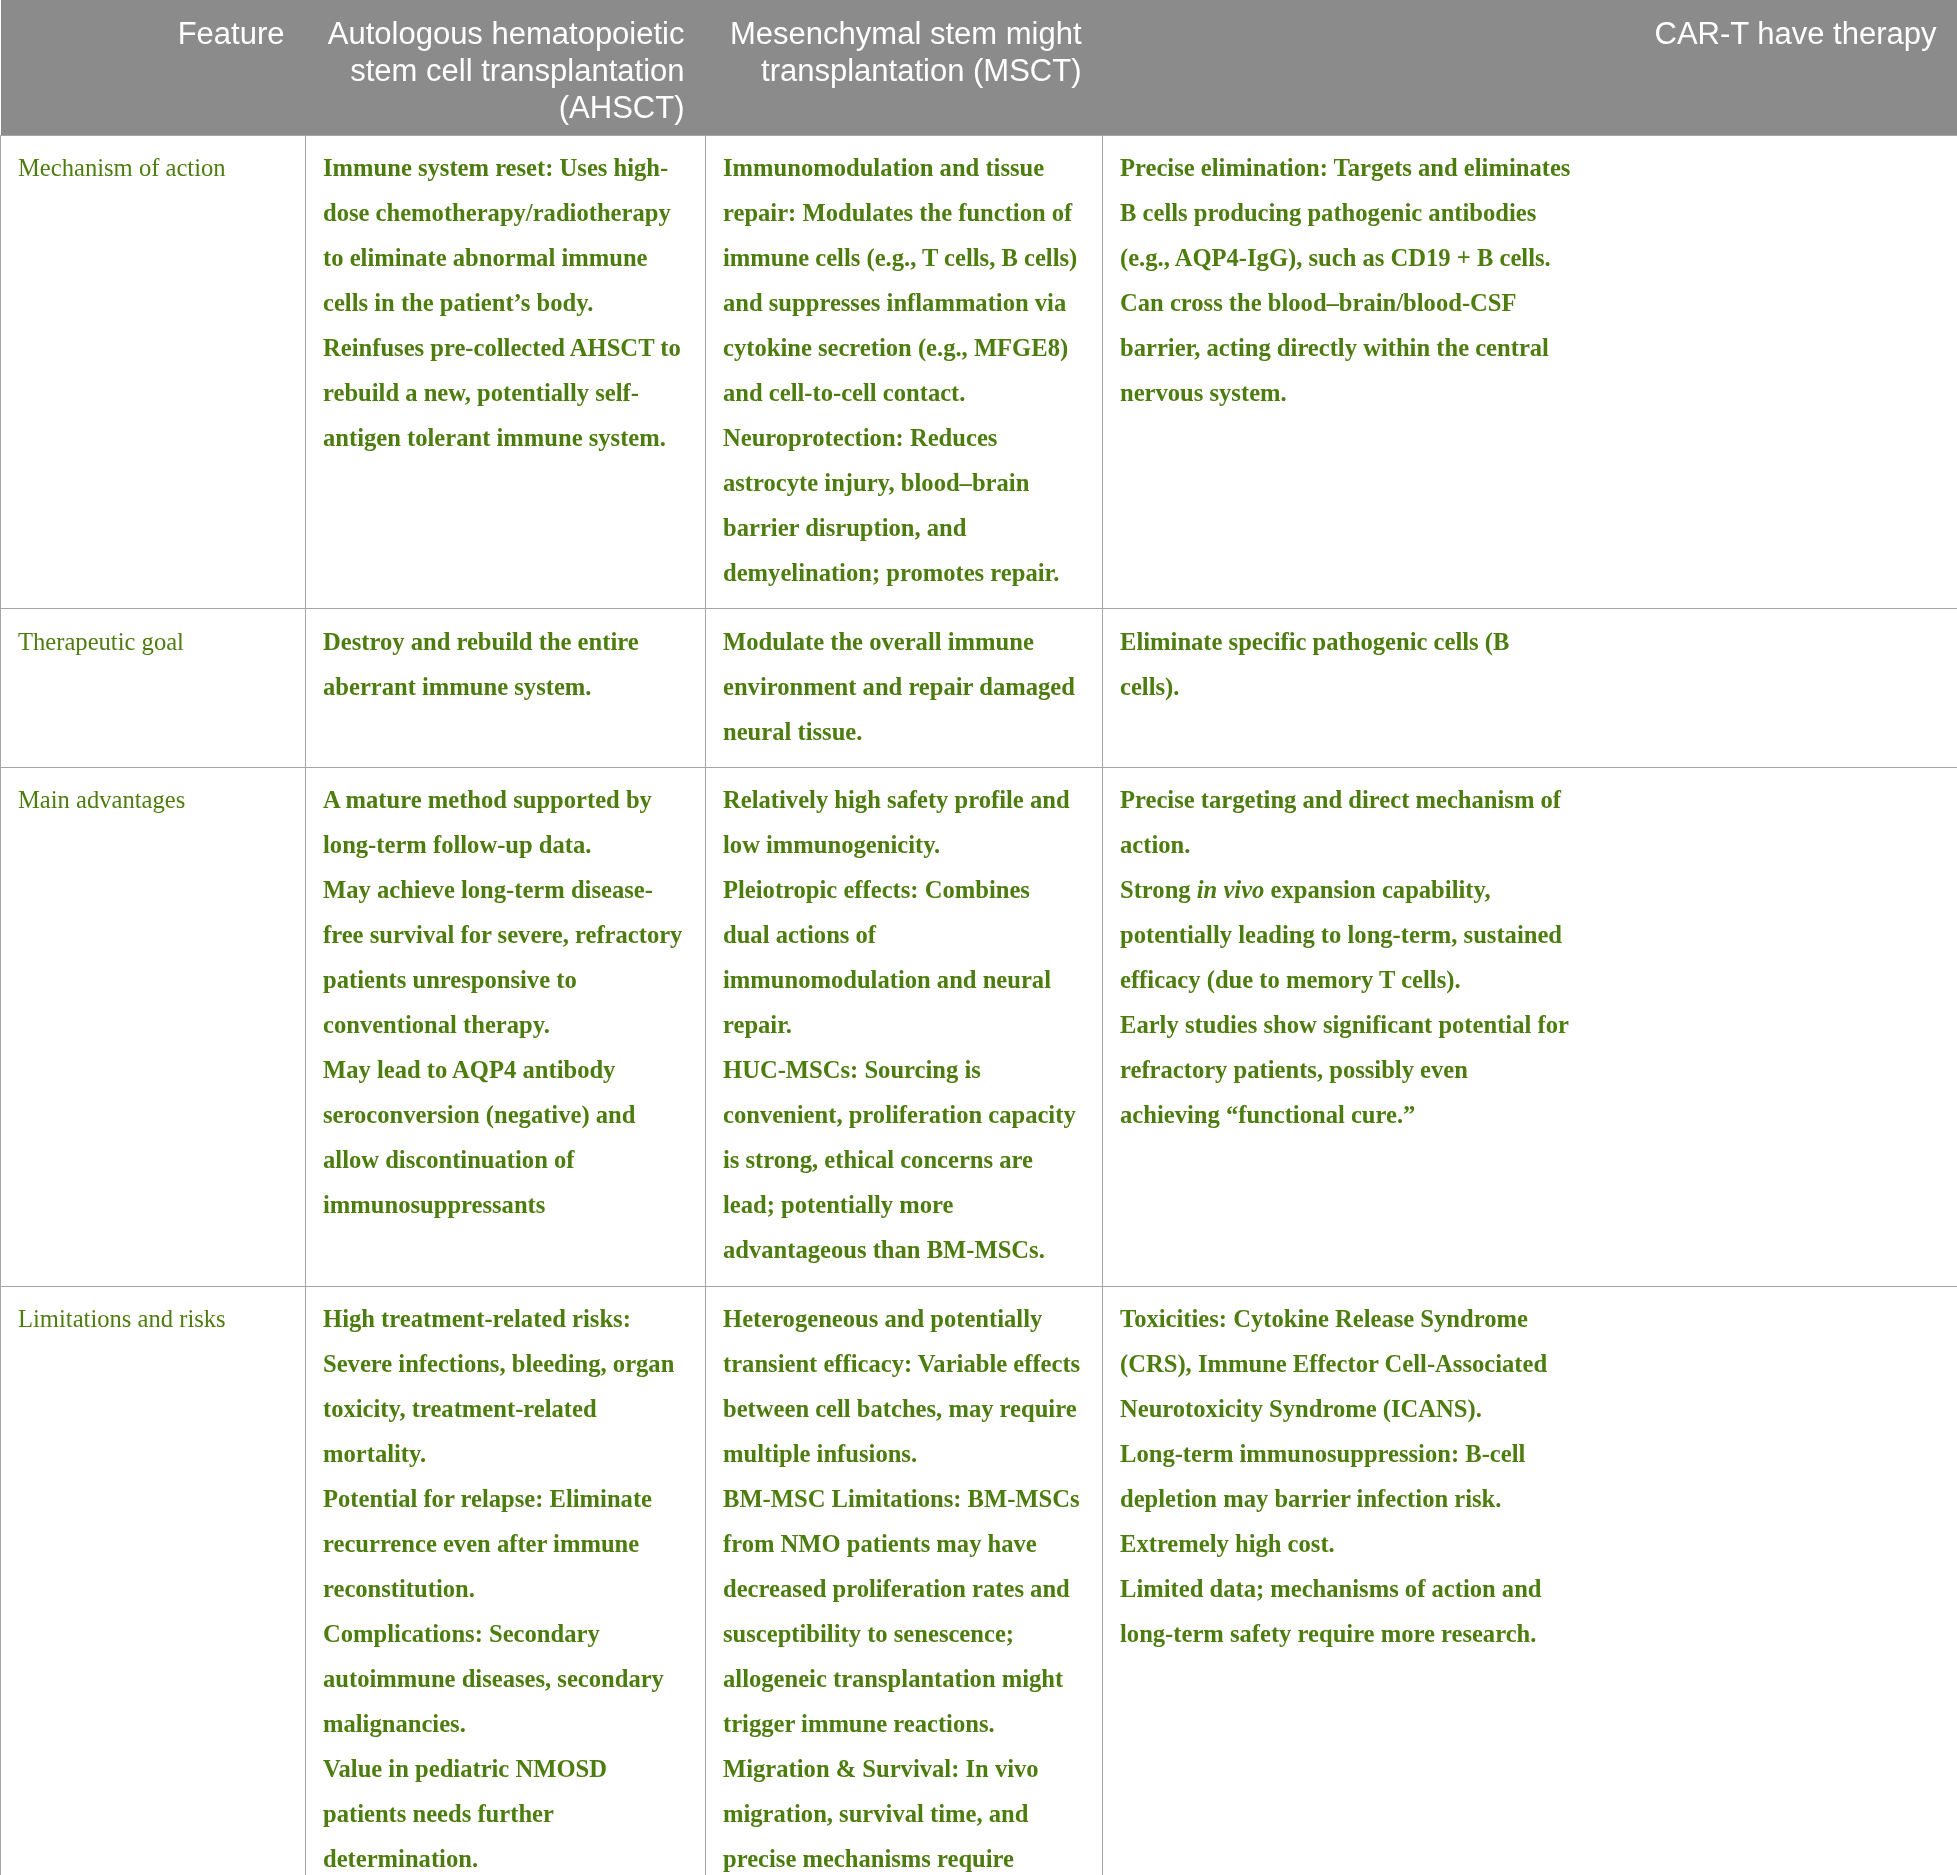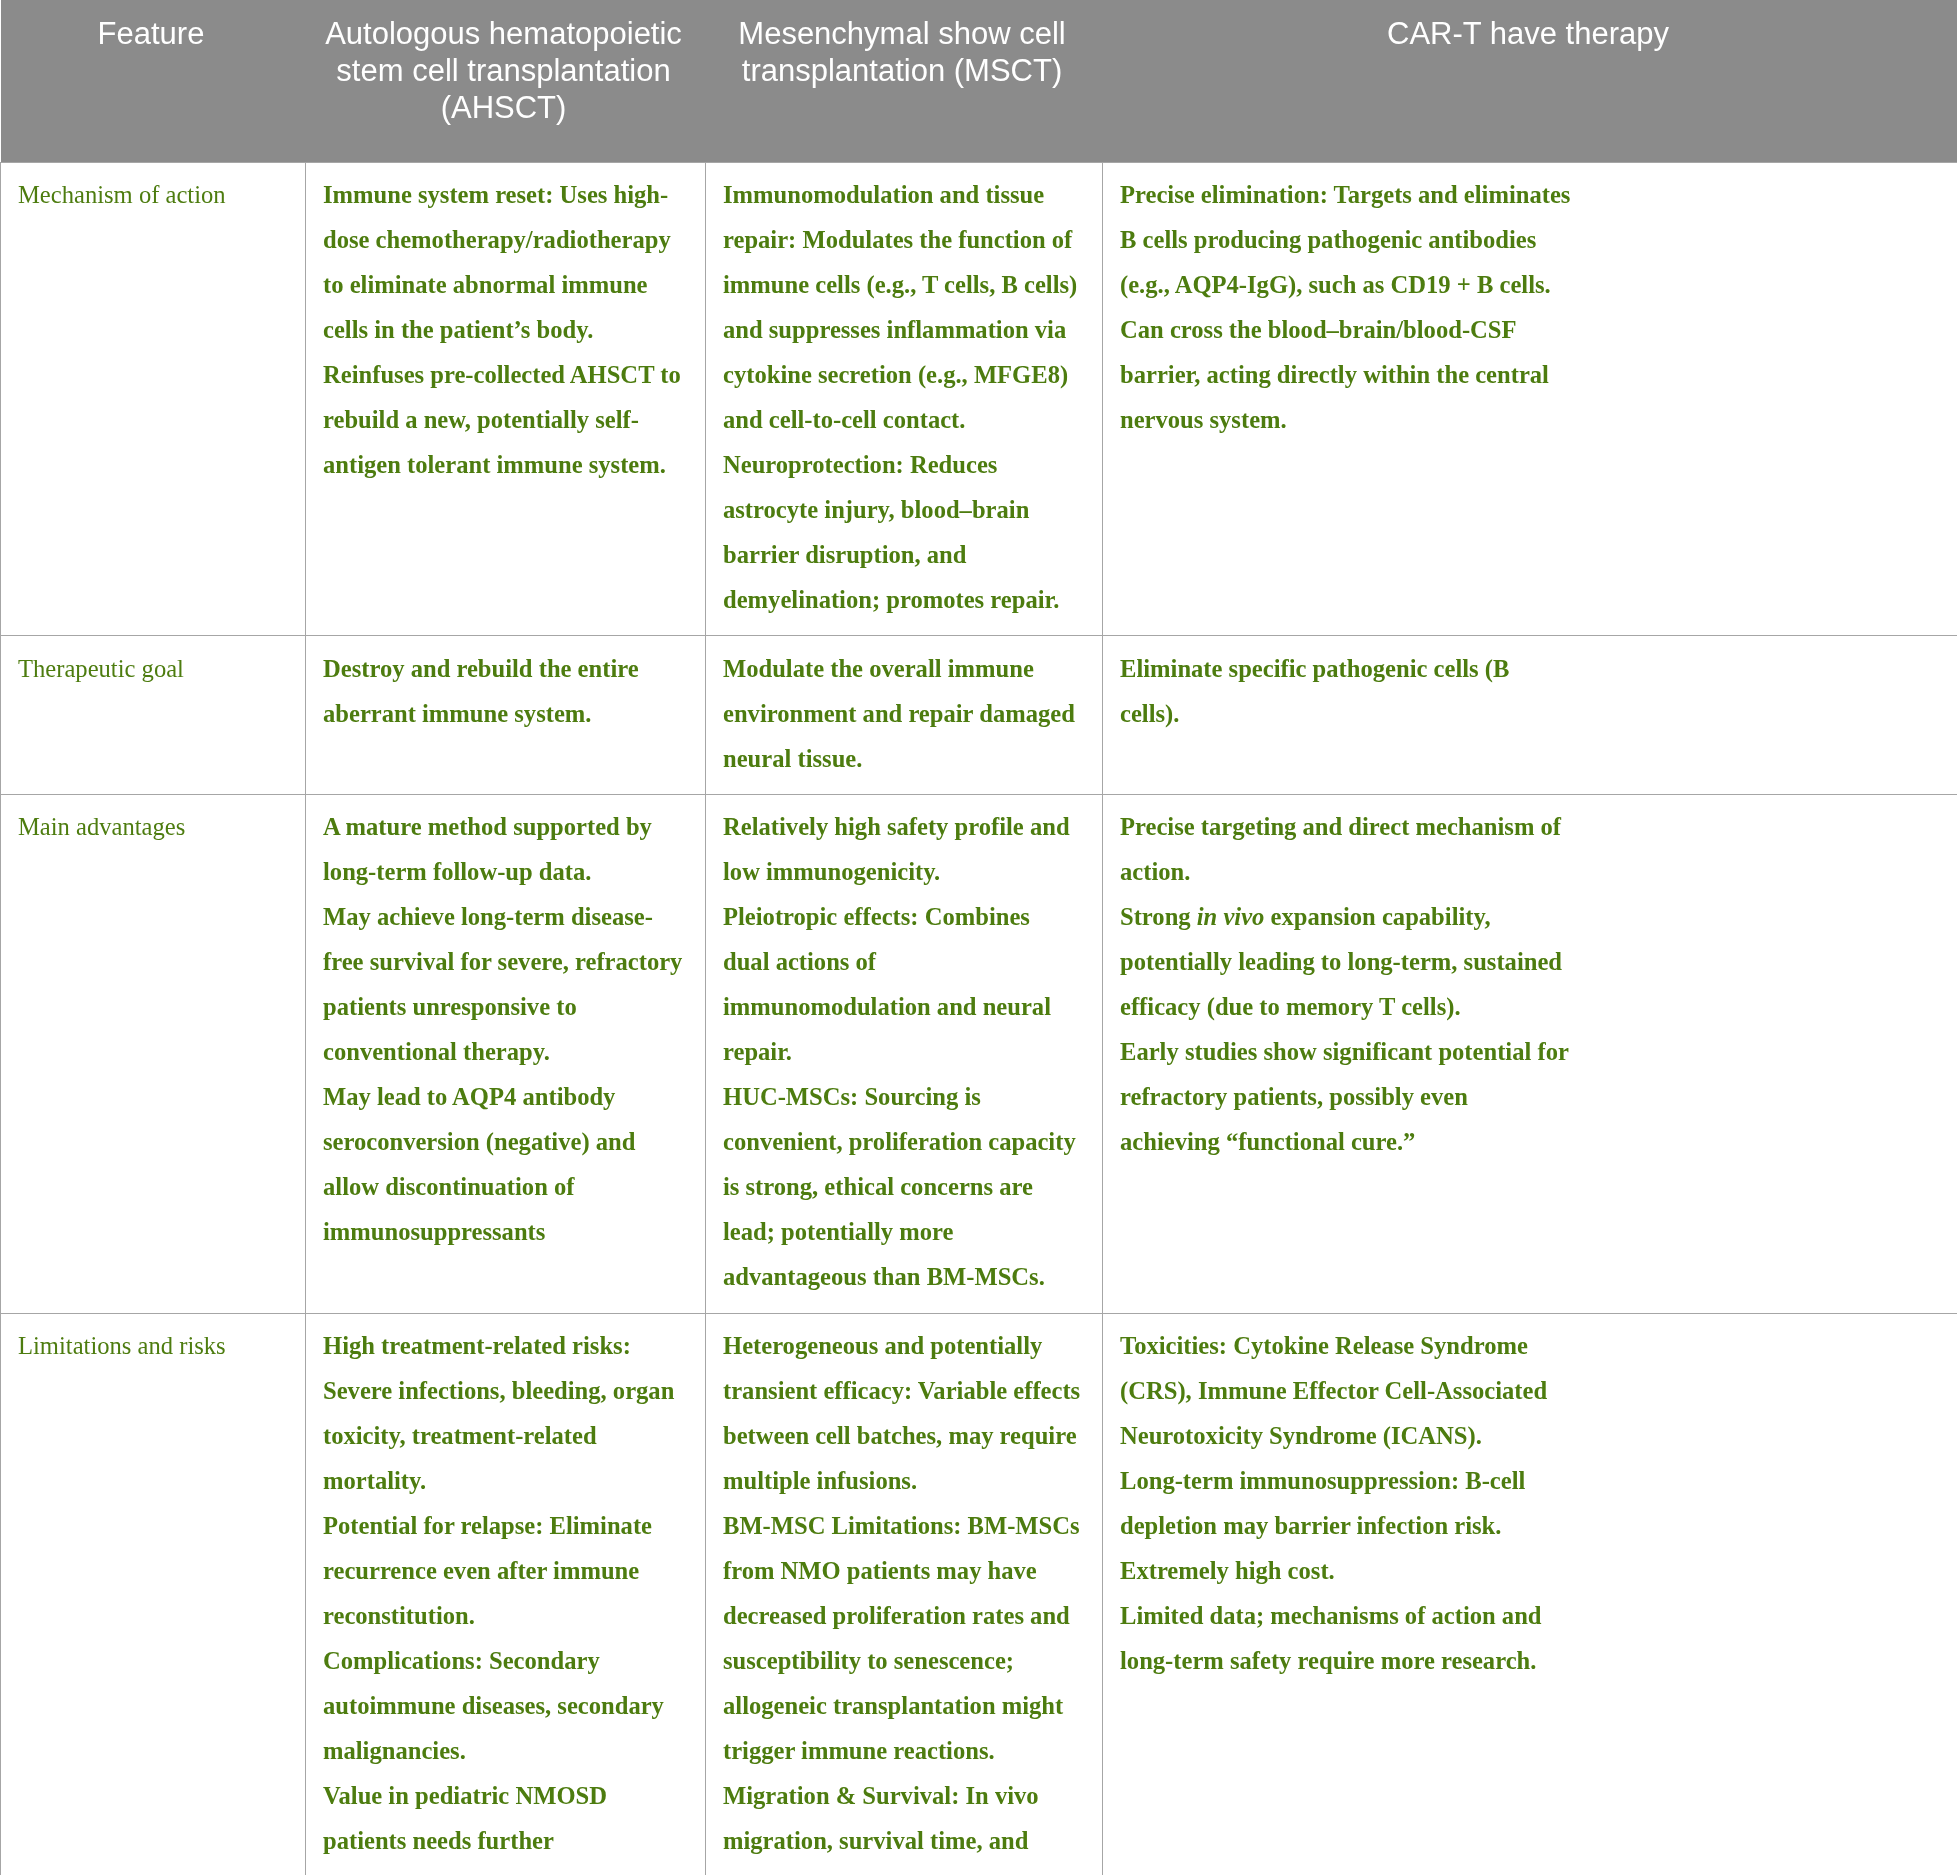--- a/index.html
+++ b/index.html
@@ -16,24 +16,24 @@
     width: 1957px;
     border-collapse: collapse;
     table-layout: fixed;
   }
   table.cmp th {
     background: #8b8b8b;
     color: #ffffff;
     font-family: "Liberation Sans", sans-serif;
     font-size: 31px;
     font-weight: 400;
-    text-align: center;
+    text-align: right;
     vertical-align: top;
     line-height: 1.2;
-    padding: 15px 21px 35px 17px;
+    padding: 15px 21px 8px 17px;
     border: none;
   }
   table.cmp td {
     font-family: "Liberation Serif", serif;
     font-size: 24.6px;
     color: #4d7c0f;
     line-height: 45px;
     vertical-align: top;
     text-align: left;
     padding: 9.5px 21px 13.2px 17px;
@@ -66,21 +66,21 @@
     <colgroup>
       <col style="width:305px">
       <col style="width:400px">
       <col style="width:397px">
       <col style="width:855px">
     </colgroup>
     <thead>
       <tr>
         <th>Feature</th>
         <th>Autologous hematopoietic stem cell transplantation (AHSCT)</th>
-        <th>Mesenchymal show cell transplantation (MSCT)</th>
+        <th>Mesenchymal stem might transplantation (MSCT)</th>
         <th>CAR-T have therapy</th>
       </tr>
     </thead>
     <tbody>
       <tr>
         <td class="feature-cell">Mechanism of action</td>
         <td class="col-ahsct">
             <p>Immune system reset: Uses high-dose chemotherapy/radiotherapy to eliminate abnormal immune cells in the patient’s body.</p>
             <p>Reinfuses pre-collected AHSCT to rebuild a new, potentially self-antigen tolerant immune system.</p>
           </td>

